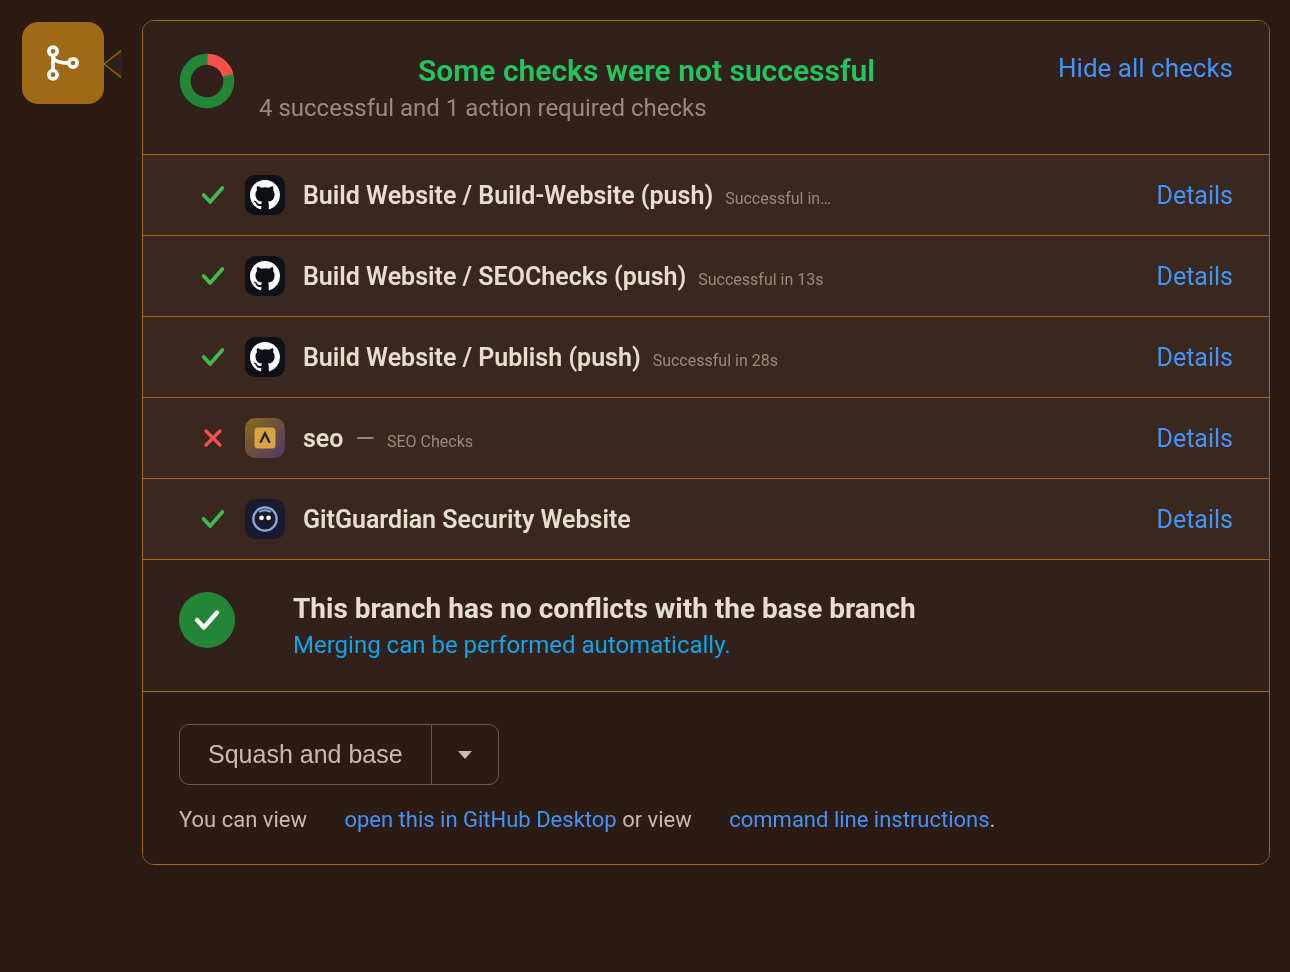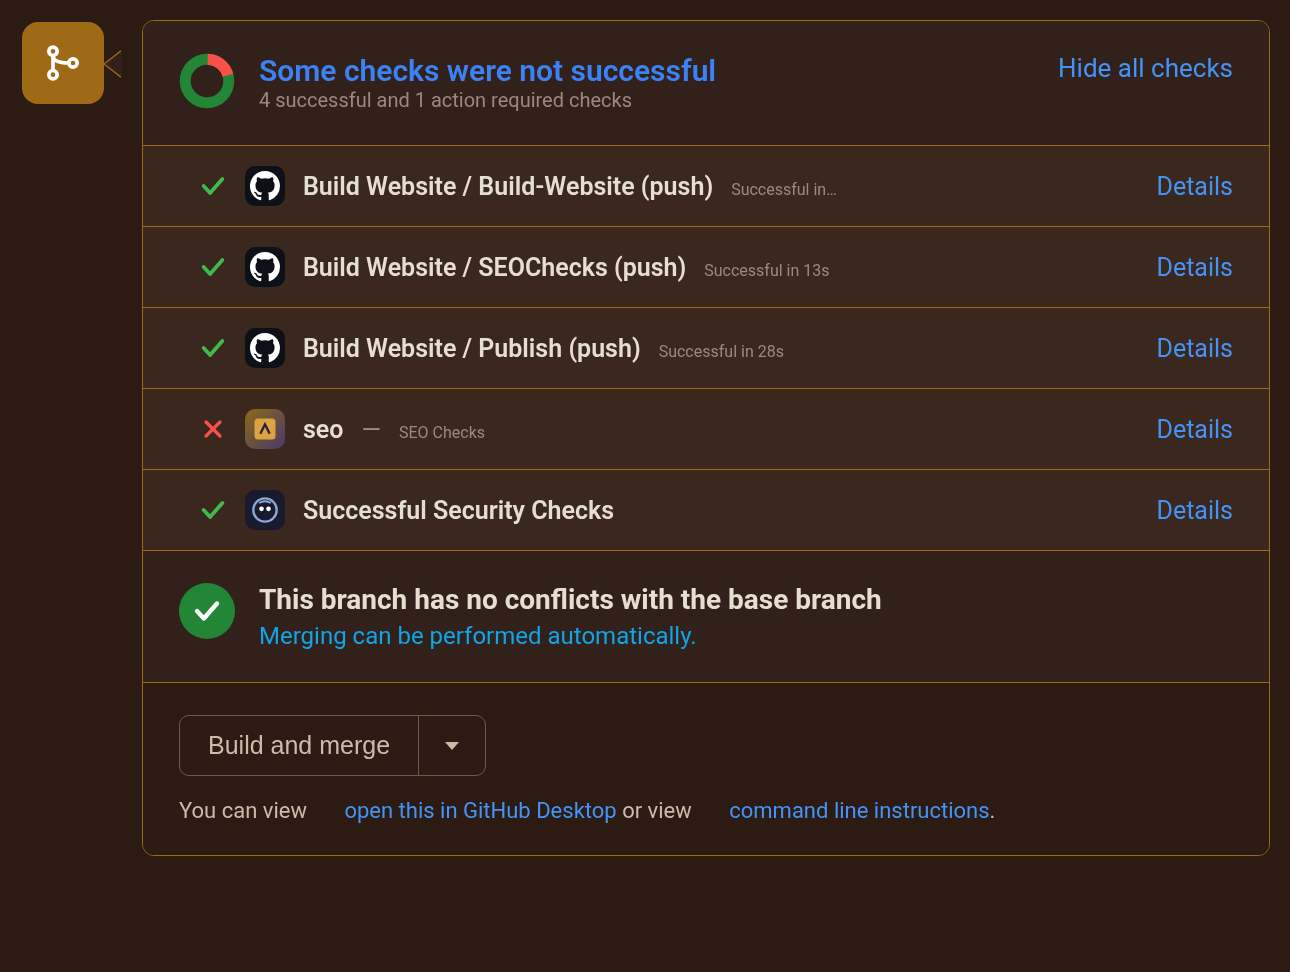--- a/index.html
+++ b/index.html
@@ -65,28 +65,29 @@
       gap: 24px;
       border-bottom: 1px solid #9e6a16;
     }
     .donut-wrapper {
       flex-shrink: 0;
     }
     .header-text {
       flex: 1;
     }
     .header-title {
-      color: #3b82f6;
+      color: #22c55e;
       font-size: 30px;
       font-weight: 600;
-      margin-bottom: 0;
+      margin-bottom: 6px;
+      text-align: center;
     }
     .header-subtitle {
       color: #9b8a7c;
-      font-size: 20px;
+      font-size: 24px;
       font-weight: 400;
     }
     .hide-link {
       color: #4493f8;
       font-size: 26px;
       cursor: pointer;
       white-space: nowrap;
     }
     .check-row {
       background: #3a281e;
@@ -112,21 +113,21 @@
       align-items: center;
       justify-content: center;
       background: #0d1117;
     }
     .app-icon.gitguardian { background: #1a1a2e; }
     .app-icon.seo-app { background: linear-gradient(135deg, #8b6914, #4a3a6a); }
     .check-main {
       flex: 1;
       display: flex;
       align-items: baseline;
-      gap: 18px;
+      gap: 12px;
       min-width: 0;
     }
     .check-name {
       color: #e6decf;
       font-size: 25px;
       font-weight: 600;
       white-space: nowrap;
     }
     .check-status-text {
       color: #9b8a7c;
@@ -158,20 +159,21 @@
       height: 56px;
       border-radius: 50%;
       background: #238636;
       display: flex;
       align-items: center;
       justify-content: center;
       flex-shrink: 0;
     }
     .footer-text-block {
       flex: 1;
+      margin-left: 34px;
     }
     .footer-title {
       color: #e6decf;
       font-size: 28px;
       font-weight: 700;
       margin-bottom: 6px;
     }
     .footer-subtitle {
       color: #0ea5e9;
       font-size: 24px;
@@ -326,41 +328,41 @@
         </div>
         <div class="app-icon gitguardian">
           <svg width="28" height="28" viewBox="0 0 24 24" fill="none">
             <circle cx="12" cy="12" r="10" stroke="#8ba8d8" stroke-width="2"></circle>
             <circle cx="9" cy="11" r="2" fill="#ffffff"></circle>
             <circle cx="15" cy="11" r="2" fill="#ffffff"></circle>
             <path d="M7 6 Q12 3 17 6" stroke="#8ba8d8" stroke-width="1.5" fill="none"></path>
           </svg>
         </div>
         <div class="check-main">
-          <span class="check-name">Successful Security Checks</span>
+          <span class="check-name">GitGuardian Security Website</span>
         </div>
         <span class="details-link">Details</span>
       </div>
     </div>
 
   <div class="panel-footer-msg">
     <div class="success-circle">
       <svg width="30" height="30" viewBox="0 0 24 24" fill="none" stroke="#ffffff" stroke-width="3.5" stroke-linecap="round" stroke-linejoin="round">
         <polyline points="4 12 9.5 18 20 6"></polyline>
       </svg>
     </div>
     <div class="footer-text-block">
       <div class="footer-title">This branch has no conflicts with the base branch</div>
       <div class="footer-subtitle">Merging can be performed automatically.</div>
     </div>
   </div>
 
   <div class="panel-actions">
     <div class="merge-button-group">
-      <button class="merge-button-main">Build and merge</button>
+      <button class="merge-button-main">Squash and base</button>
       <button class="merge-button-caret">
         <svg width="14" height="10" viewBox="0 0 14 10">
           <polygon points="0,1 14,1 7,9" fill="#cbbba9"></polygon>
         </svg>
       </button>
     </div>
     <div class="actions-hint">
       <span>You can view </span><span class="link">open this in GitHub Desktop</span><span> or view </span><span class="link">command line instructions</span><span>.</span>
     </div>
   </div>

